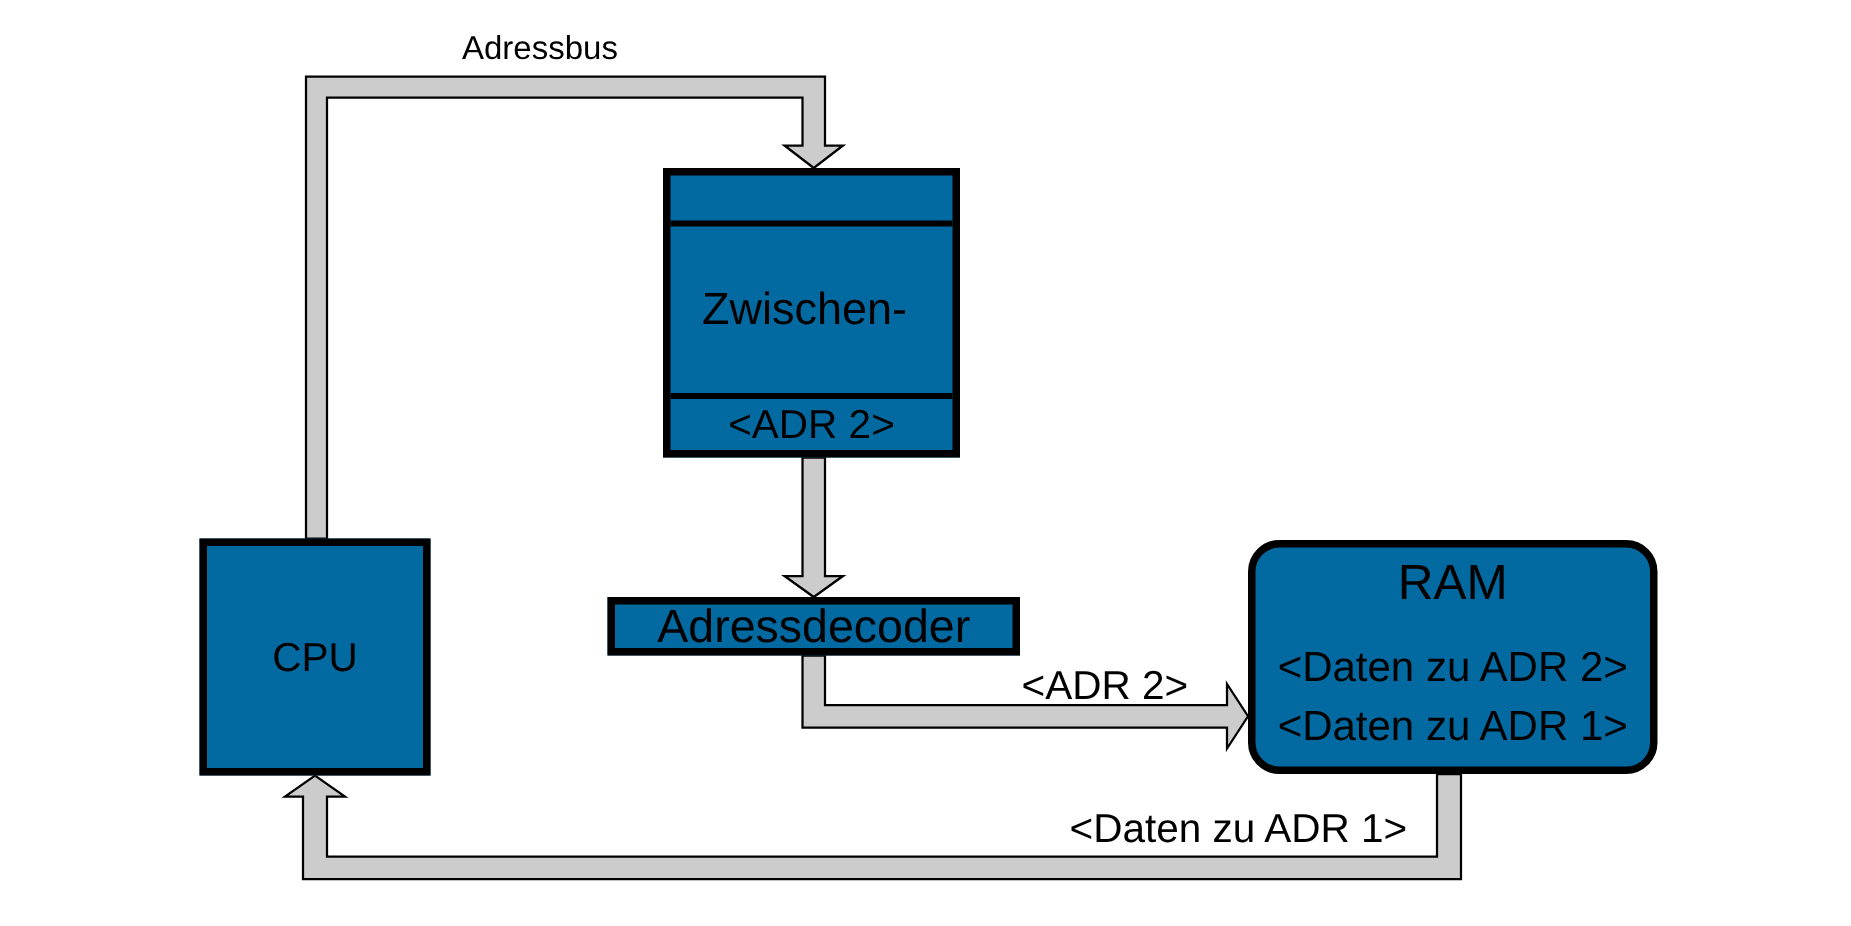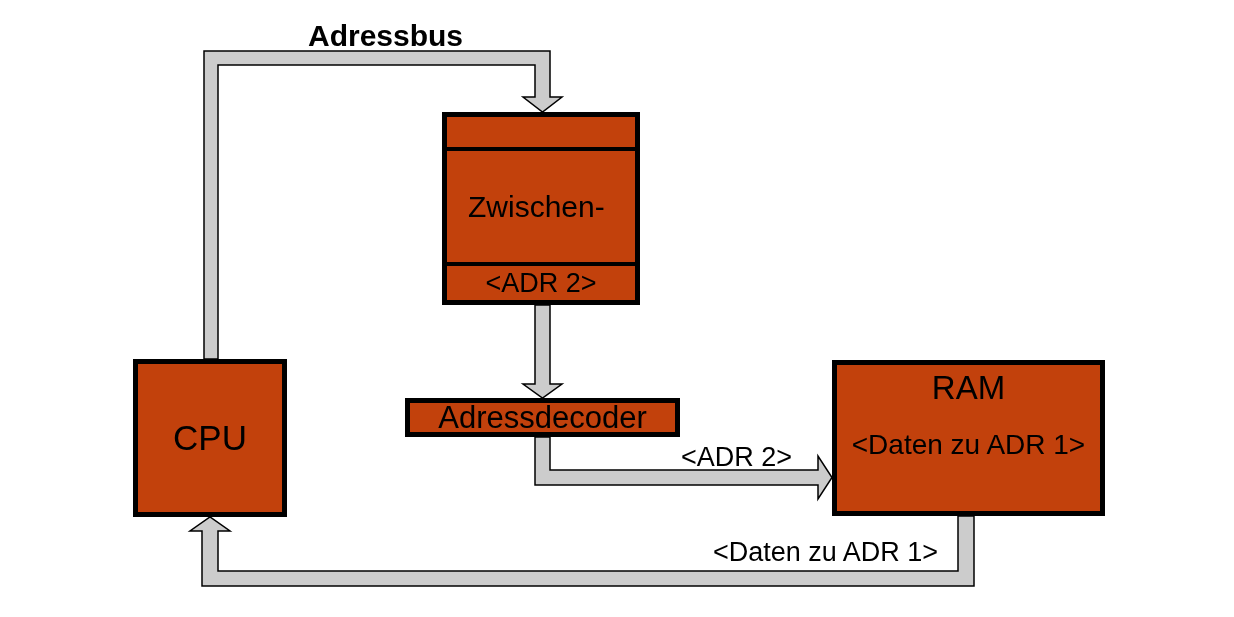--- a/index.html
+++ b/index.html
@@ -25,27 +25,27 @@
   }
   .pipe {
     fill: #cccccc;
     stroke: #000000;
     stroke-width: 1.5;
     stroke-linejoin: miter;
   }
   .node {
     position: absolute;
     box-sizing: border-box;
-    background: #c2410c;
+    background: #0369a1;
     border: 5px solid #000000;
   }
   .node-cpu {
     left: 133px; top: 359px; width: 154px; height: 158px;
     display: flex; align-items: center; justify-content: center;
-    font-size: 35px;
+    font-size: 27px;
   }
   .node-buffer {
     left: 442px; top: 112px; width: 198px; height: 193px;
     display: flex; flex-direction: column;
   }
   .buffer-top {
     height: 30px;
     border-bottom: 4px solid #000000;
   }
   .buffer-mid {
@@ -65,35 +65,36 @@
   }
   .node-decoder {
     left: 405px; top: 398px; width: 275px; height: 39px;
     display: flex; align-items: center; justify-content: center;
     font-size: 31px;
   }
   .node-ram {
     left: 832px; top: 360px; width: 273px; height: 156px;
     text-align: center;
     padding-top: 4px;
+    border-radius: 21px;
   }
   .ram-title {
     font-size: 33px;
     line-height: 38px;
     margin-bottom: 18px;
   }
   .ram-row {
     font-size: 28px;
     line-height: 39px;
   }
   .bus-label {
     position: absolute;
     white-space: nowrap;
   }
-  .bus-label-big { font-size: 30px; font-weight: bold; }
+  .bus-label-big { font-size: 22px; }
   .bus-label-small { font-size: 27px; }
   .lbl-adressbus { left: 308px; top: 19px; }
   .lbl-datenbus  { left: 519px; top: 534px; }
   .lbl-adr2      { left: 681px; top: 442px; }
   .lbl-daten1    { left: 713px; top: 537px; }
 </style>
 </head>
 <body>
 
 <div class="stage">
@@ -122,20 +123,21 @@
       <span>&lt;ADR 2&gt;</span>
     </div>
   </div>
 
   <div class="node node-decoder">
     <span>Adressdecoder</span>
   </div>
 
   <div class="node node-ram">
     <div class="ram-title">RAM</div>
+    <div class="ram-row">&lt;Daten zu ADR 2&gt;</div>
     <div class="ram-row">&lt;Daten zu ADR 1&gt;</div>
   </div>
 
   <div class="bus-label bus-label-big lbl-adressbus">Adressbus</div>
   <div class="bus-label bus-label-small lbl-adr2">&lt;ADR 2&gt;</div>
   <div class="bus-label bus-label-small lbl-daten1">&lt;Daten zu ADR 1&gt;</div>
 
 </div>
 
 </body></html>

